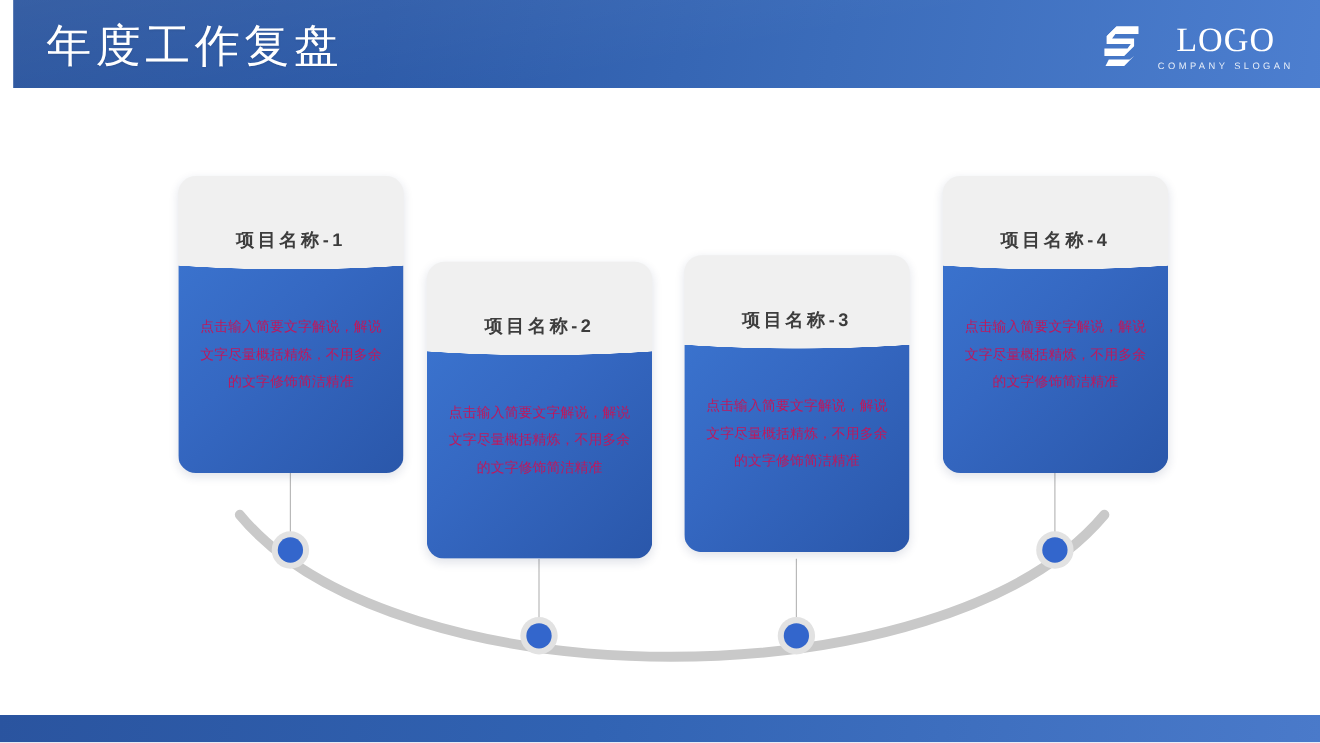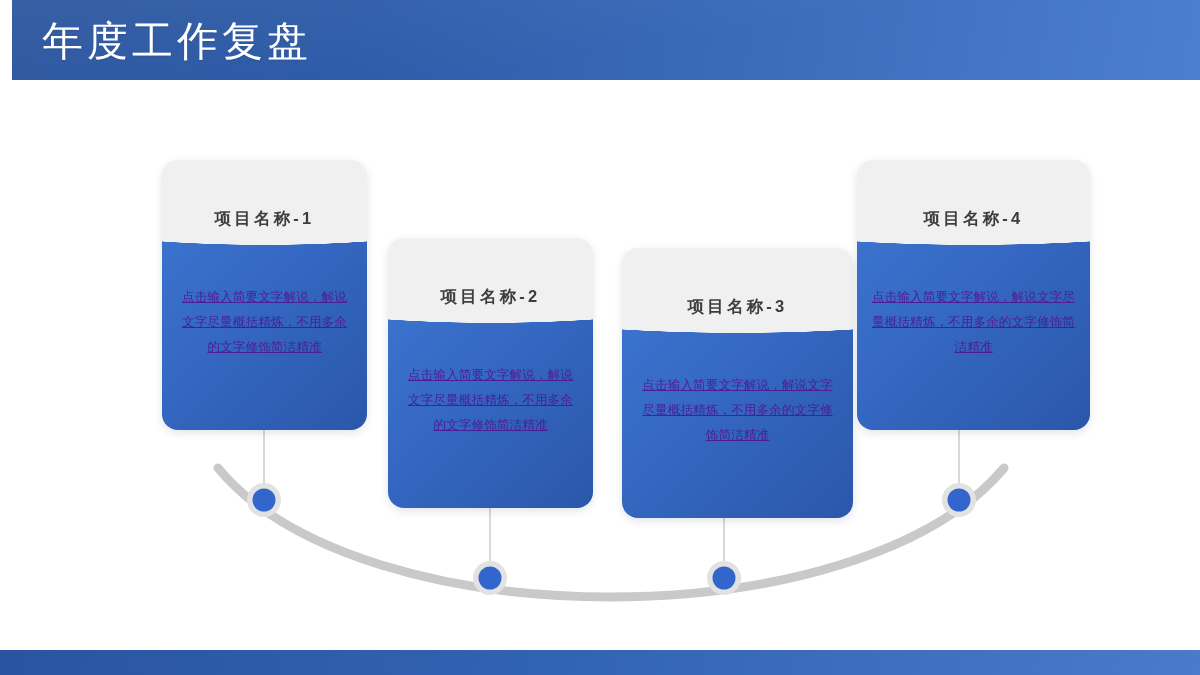--- a/index.html
+++ b/index.html
@@ -118,30 +118,29 @@
     font-weight: 600;
     margin-top: 20px;
   }
   .card-text {
     position: absolute;
     left: 14px; right: 14px;
     top: 125px;
     text-align: center;
     font-size: 12.6px;
     line-height: 25px;
-    color: #4c1d95;
+    color: #be185d;
     letter-spacing: 0.1px;
-    text-decoration: underline;
   }
 
   
   #card-1 { left: 162px; top: 160px; }
   #card-2 { left: 388px; top: 238px; }
-  #card-3 { left: 622px; top: 248px; padding-left: 26px; }
-  #card-4 { left: 857px; top: 160px; padding-left: 28px; }
+  #card-3 { left: 622px; top: 232px; }
+  #card-4 { left: 857px; top: 160px; }
 
   
   .footer-bar {
     position: absolute;
     left: 0;
     bottom: 0;
     width: 1200px;
     height: 25px;
     background: linear-gradient(100deg, #2a549f 0%, #3163b3 45%, #4a7aca 100%);
   }
@@ -149,20 +148,31 @@
 </head>
 <body>
 
 <div id="slide">
 
   <div class="header-bar">
     <div class="header-sheen"></div>
 
     <div class="slide-title">年度工作复盘</div>
 
+    <div class="logo-wrap">
+      <svg class="logo-mark" viewBox="0 0 40 42">
+        <path d="M34 3 L14 3 L5 12 L5 19 L27 19 L24 23 L3 23 L3 30 L21 30 L30 21 L30 14 L10 14 L13 10 L34 10 Z" fill="#ffffff"></path>
+        <path d="M5 12 L14 3 L34 3 L30 9 L12 9 Z" fill="#ffffff"></path>
+        <path d="M30 30 L21 39 L4 39 L7 33 L26 33 Z" fill="#ffffff"></path>
+      </svg>
+      <div class="logo-text">
+        <div class="logo-name">LOGO</div>
+        <div class="logo-slogan">COMPANY SLOGAN</div>
+      </div>
+    </div>
   </div>
 
   <svg class="timeline-svg" viewBox="0 0 1200 675">
 
     <line x1="264" y1="430" x2="264" y2="500" stroke="#b9b9b9" stroke-width="1.1"></line>
     <line x1="490" y1="508" x2="490" y2="578" stroke="#b9b9b9" stroke-width="1.1"></line>
     <line x1="724" y1="508" x2="724" y2="578" stroke="#b9b9b9" stroke-width="1.1"></line>
     <line x1="959" y1="430" x2="959" y2="500" stroke="#b9b9b9" stroke-width="1.1"></line>
 
     <path d="M218 468 C 360 640, 860 640, 1004 468" fill="none" stroke="#c9c9c9" stroke-width="9" stroke-linecap="round"></path>

